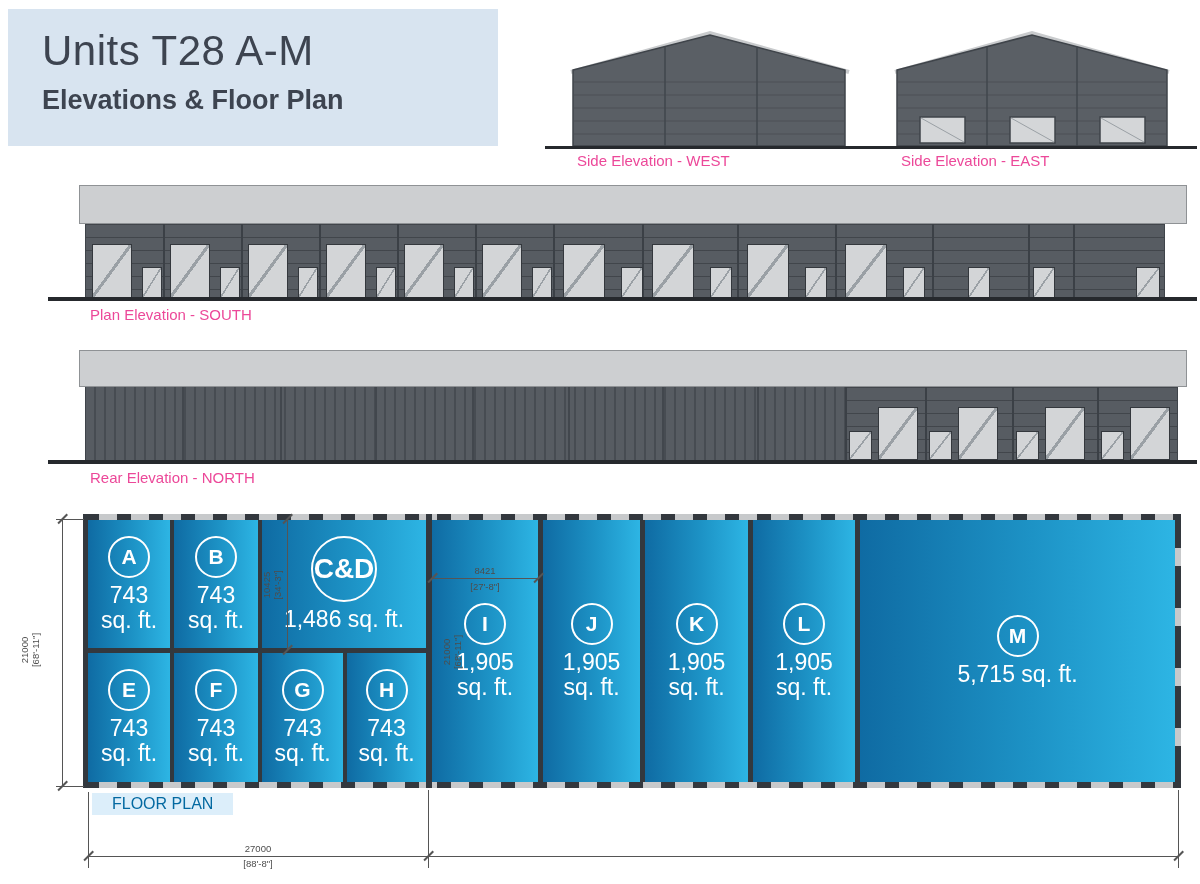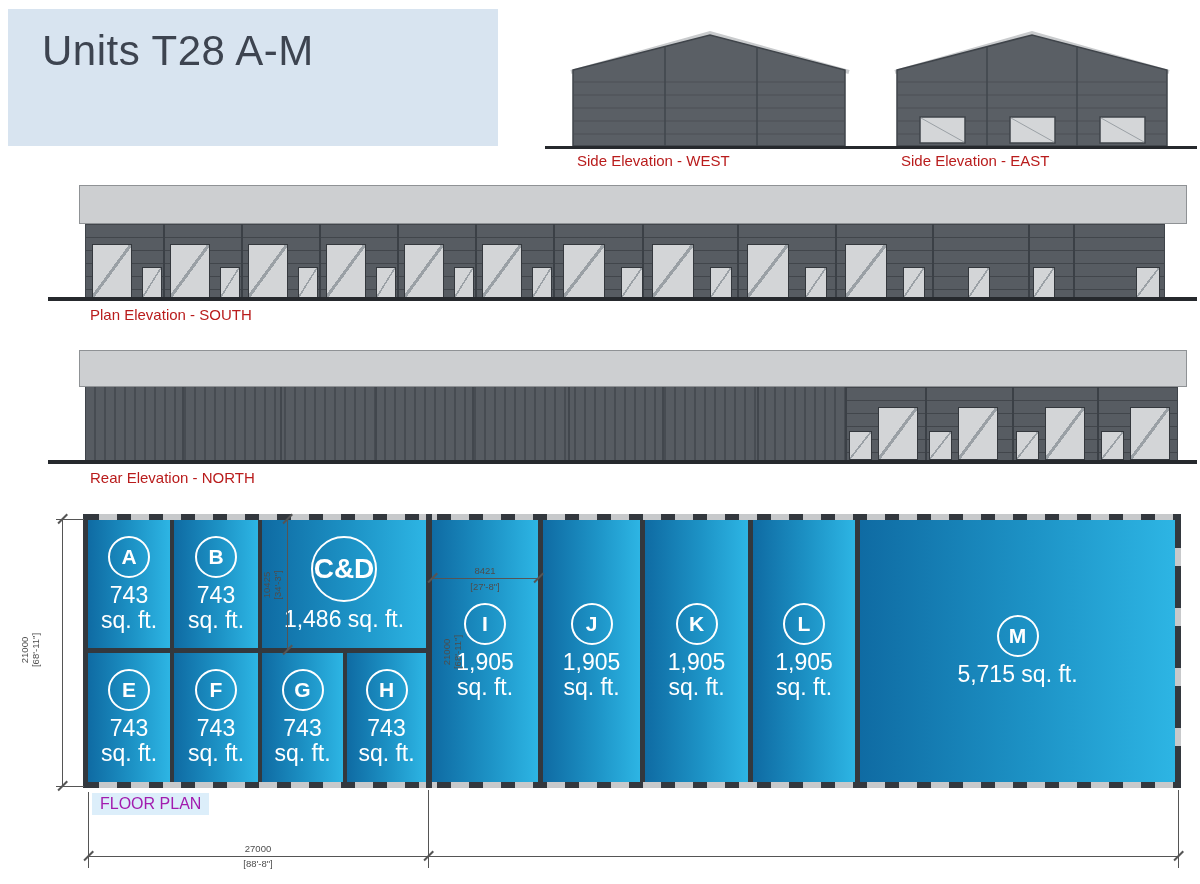--- a/index.html
+++ b/index.html
@@ -5,21 +5,21 @@
   html,body{margin:0;padding:0;background:#ffffff;}
   #canvas{position:relative;width:1200px;height:884px;background:#ffffff;overflow:hidden;
           font-family:"Liberation Sans", sans-serif;}
   .abs{position:absolute;}
 
   
   #title-panel{left:8px;top:9px;width:490px;height:137px;background:#d8e4f0;}
   #title-main{position:absolute;left:34px;top:18px;font-size:42px;font-weight:normal;color:#3d4450;letter-spacing:.5px;}
   #title-sub{position:absolute;left:34px;top:76px;font-size:27px;font-weight:600;color:#3d4450;}
 
-  .elev-label{font-size:15px;color:#b91c1c;white-space:nowrap;}
+  .elev-label{font-size:15px;color:#ec4899;white-space:nowrap;}
 
   
   .parapet{background:#cdcfd1;border:1px solid #8f9295;box-sizing:border-box;}
   .wall{background-color:#575c62;border-left:1px solid #3f444a;border-right:1px solid #3f444a;box-sizing:border-box;
         background-image:repeating-linear-gradient(180deg, rgba(25,28,32,.35) 0 1px, transparent 1px 13px);}
   .wall-vstripe{background:repeating-linear-gradient(90deg,#575c62 0 8px,#474c52 8px 10px);}
   .bay-div{width:2px;background:#3b4046;}
   .sec-div{width:2px;background:#42474d;}
   .door{background-color:#d3d5d7;border:1.5px solid #34383d;box-sizing:border-box;
         background-image:linear-gradient(to bottom right, transparent 47%, #9aa0a5 47%, #9aa0a5 52%, transparent 52%);}
@@ -40,29 +40,30 @@
   .ucircle.sm{width:38px;height:38px;font-size:21px;}
   .ucircle.lg{width:62px;height:62px;font-size:28px;}
   .uarea{font-size:23px;line-height:25px;text-align:center;color:#ffffff;white-space:nowrap;}
 
   
   .dimline{background:#555555;}
   .tick{position:absolute;width:13px;height:1.5px;background:#555555;transform:rotate(-45deg);}
   .dimtext{position:absolute;font-size:9.5px;color:#4d4d4d;text-align:center;white-space:nowrap;}
   .vdim{position:absolute;transform:rotate(-90deg);font-size:9.5px;color:#4d4d4d;text-align:center;
         line-height:11px;white-space:nowrap;}
-  #floor-plan-label{font-size:16px;color:#a21caf;background:#dceefa;padding:2px 8px;}
+  #floor-plan-label{font-size:16px;color:#0369a1;background:#dceefa;padding:2px 20px;}
 </style>
 </head>
 <body>
 
 <div id="canvas">
 
   <div class="abs" id="title-panel">
     <div id="title-main">Units T28 A-M</div>
+    <div id="title-sub">Elevations &amp; Floor Plan</div>
   </div>
 
   <svg class="abs" style="left:543px;top:25px;" width="332" height="124">
     <polyline points="28,47 167,8 306,47" fill="none" stroke="#c9cbcd" stroke-width="4"></polyline>
     <polygon points="30,45 167,10 302,45 302,121 30,121" fill="#5a5f65" stroke="#3f444a" stroke-width="1.5"></polygon>
     <g stroke="#4c5157" stroke-width="1">
       <line x1="31" y1="57" x2="301" y2="57"></line>
         <line x1="31" y1="70" x2="301" y2="70"></line>
       <line x1="31" y1="83" x2="301" y2="83"></line>
         <line x1="31" y1="96" x2="301" y2="96"></line>

